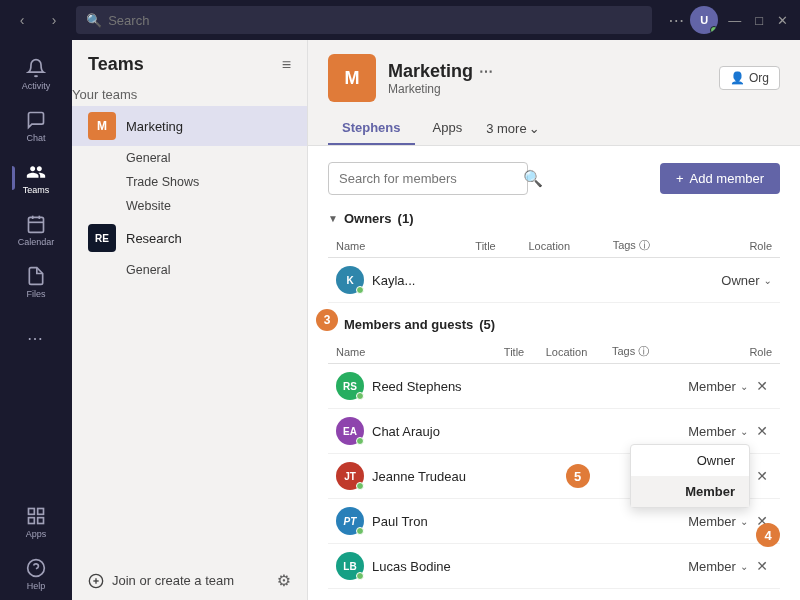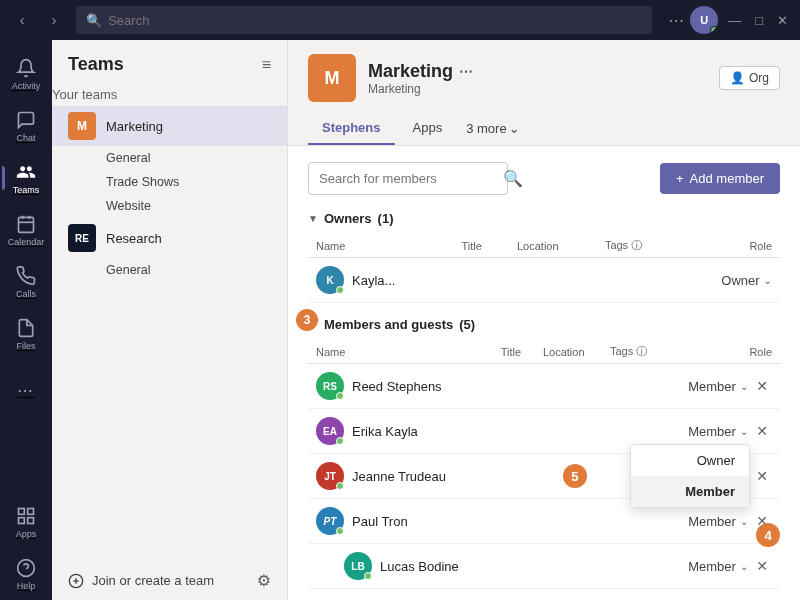--- a/index.html
+++ b/index.html
@@ -23,28 +23,27 @@
     .dots-btn { color: #999; font-size: 16px; cursor: pointer; }
     .avatar-circle { width: 28px; height: 28px; border-radius: 50%; background: #555; overflow: hidden; position: relative; }
     .avatar-online { width: 8px; height: 8px; background: #6dc066; border-radius: 50%; position: absolute; bottom: 0; right: 0; border: 1px solid #1a1a2e; }
     .window-btn { color: #999; font-size: 13px; cursor: pointer; padding: 0 4px; }
 
     
     .main-layout { display: flex; flex: 1; overflow: hidden; }
 
     
     .icon-sidebar {
-      width: 52px;
+      width: 72px;
       background: #1a1a2e;
       display: flex;
       flex-direction: column;
       align-items: center;
       padding-top: 8px;
       flex-shrink: 0;
-      text-decoration: underline;
     }
     .icon-item {
       width: 48px;
       height: 52px;
       display: flex;
       flex-direction: column;
       align-items: center;
       justify-content: center;
       gap: 3px;
       cursor: pointer;
@@ -352,26 +351,20 @@
       <span class="icon-label">Teams</span>
     </div>
     <div class="icon-item">
       <svg viewBox="0 0 24 24" fill="none" stroke="currentColor" stroke-width="2">
           <rect x="3" y="4" width="18" height="18" rx="2"></rect>
           <line x1="16" y1="2" x2="16" y2="6"></line>
           <line x1="8" y1="2" x2="8" y2="6"></line>
           <line x1="3" y1="10" x2="21" y2="10"></line>
         </svg>
       <span class="icon-label">Calendar</span>
-    </div>
-    <div class="icon-item">
-      <svg viewBox="0 0 24 24" fill="none" stroke="currentColor" stroke-width="2">
-          <path d="M22 16.92v3a2 2 0 0 1-2.18 2 19.79 19.79 0 0 1-8.63-3.07A19.5 19.5 0 0 1 4.69 12 19.79 19.79 0 0 1 1.61 3.35 2 2 0 0 1 3.6 1h3a2 2 0 0 1 2 1.72c.127.96.361 1.903.7 2.81a2 2 0 0 1-.45 2.11L7.91 8.56a16 16 0 0 0 6 6l.91-.91a2 2 0 0 1 2.11-.45c.907.339 1.85.573 2.81.7A2 2 0 0 1 22 16.92z"></path>
-        </svg>
-      <span class="icon-label">Calls</span>
     </div>
     <div class="icon-item">
       <svg viewBox="0 0 24 24" fill="none" stroke="currentColor" stroke-width="2">
           <path d="M13 2H6a2 2 0 0 0-2 2v16a2 2 0 0 0 2 2h12a2 2 0 0 0 2-2V9z"></path>
           <polyline points="13 2 13 9 20 9"></polyline>
         </svg>
       <span class="icon-label">Files</span>
     </div>
     <div class="icon-item" style="margin-top: 4px;">
       <span style="font-size:16px; color:#a0a0b8; letter-spacing:2px;">⋯</span>
@@ -562,21 +555,21 @@
               </div>
             </td>
           </tr>
 
           <tr>
             <td>
               <div class="member-name-cell">
                 <div class="member-avatar" style="background:#8e44ad;">EA
                   <div class="member-online"></div>
                 </div>
-                <span>Erika Kayla</span>
+                <span>Chat Araujo</span>
               </div>
             </td>
             <td></td>
             <td></td>
             <td></td>
             <td style="text-align:right;">
               <div class="role-cell" style="justify-content:flex-end;">
                 <span>Member</span>
                 <span class="role-chevron">⌄</span>
                 <span class="remove-btn">✕</span>
@@ -634,21 +627,21 @@
                 <div class="step-badge" style="position:absolute; right:-8px; bottom:-16px;">
                   <span>4</span>
                 </div>
               </div>
             </td>
           </tr>
 
           <tr>
             <td>
               <div class="member-name-cell">
-                <div class="member-avatar" style="background:#16a085;margin-left:28px;">LB
+                <div class="member-avatar" style="background:#16a085;">LB
                   <div class="member-online"></div>
                 </div>
                 <span>Lucas Bodine</span>
               </div>
             </td>
             <td></td>
             <td></td>
             <td></td>
             <td style="text-align:right;">
               <div class="role-cell" style="justify-content:flex-end;">

